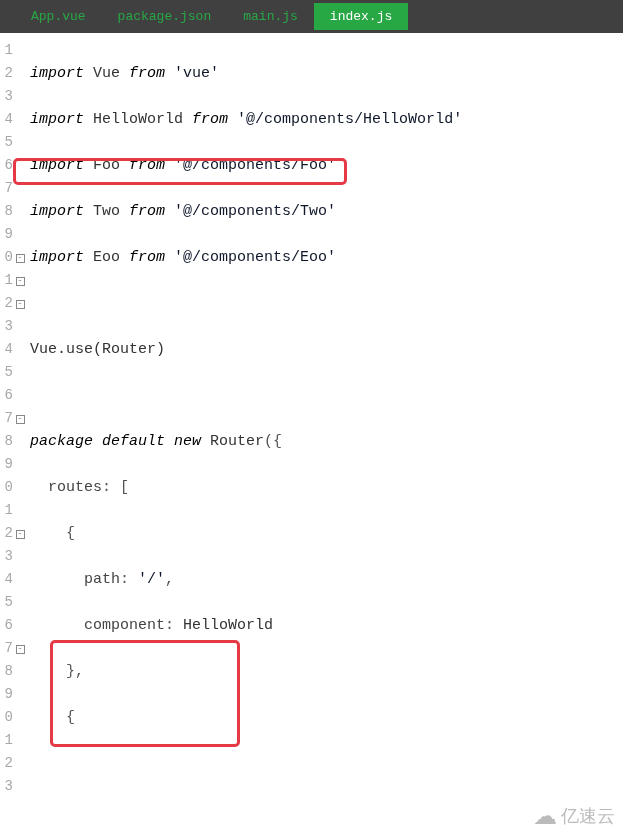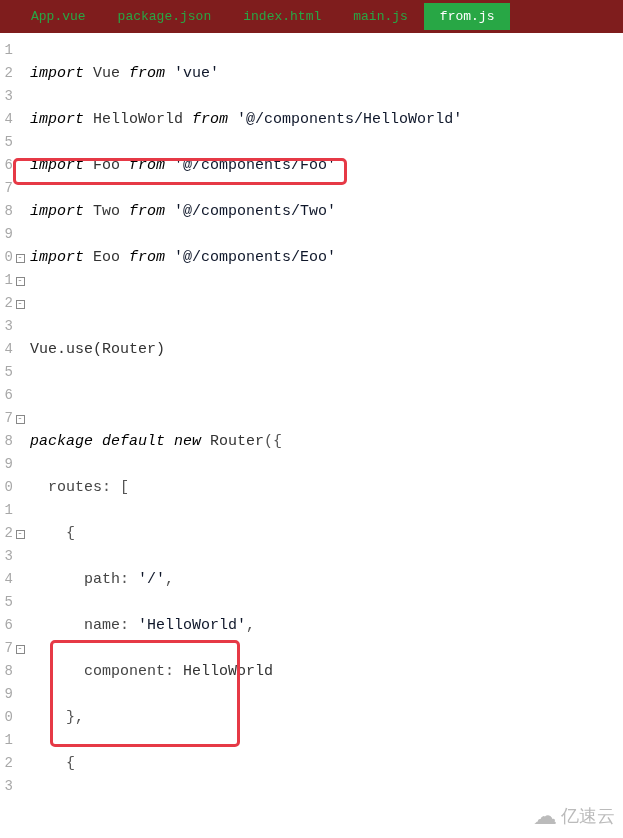--- a/index.html
+++ b/index.html
@@ -1,17 +1,17 @@
 <!DOCTYPE html>
 <html><head>
 <meta charset="utf-8">
 <style>
   * { margin: 0; padding: 0; box-sizing: border-box; }
   html, body { width: 623px; height: 838px; font-family: Consolas, "Courier New", monospace; font-size: 15px; background: #fff; position: relative; }
-  .tabs { height: 33px; display: flex; background: #7f1d1d; align-items: center; padding-left: 15px; }
+  .tabs { height: 33px; display: flex; background: #404040; align-items: center; padding-left: 15px; }
   .tab { padding: 6px 16px; color: #28a745; font-size: 13px; cursor: pointer; }
   .tab.active { background: #28a745; color: #fff; }
   .editor { display: flex; background: #fff; padding-top: 6px; }
   .gutter { width: 14px; text-align: right; color: #a8a8a8; font-size: 14px; line-height: 23px; user-select: none; padding-right: 1px; }
   .fold-col { width: 12px; line-height: 23px; font-size: 12px; color: #888; text-align: center; }
   .fold-mark { display: inline-block; width: 9px; height: 9px; border: 1px solid #888; line-height: 7px; font-size: 9px; text-align: center; margin-top: 7px; }
   .code { flex: 1; line-height: 23px; white-space: pre; padding-left: 4px; }
   .kw { color: #000000; font-style: italic; }
   .ident { color: #333; text-align: right; }
   .str { color: #0f172a; }
@@ -22,23 +22,22 @@
   .box2 { left: 50px; top: 640px; width: 190px; height: 107px; }
   .watermark { position: absolute; right: 8px; bottom: 8px; font-size: 18px; color: #bbb; font-family: sans-serif; display: flex; align-items: center; gap: 4px; }
   .watermark .cloud { font-size: 24px; }
 </style>
 </head>
 <body>
 
 <div class="tabs">
   <div class="tab">App.vue</div>
   <div class="tab">package.json</div>
-  <div class="tab">index.html</div>
   <div class="tab">main.js</div>
-  <div class="tab active">from.js</div>
+  <div class="tab active">index.js</div>
 </div>
 
 <div class="editor">
   <div class="gutter">
     <div>1</div>
     <div>2</div>
     <div>3</div>
     <div>4</div>
     <div>5</div>
     <div>6</div>
@@ -111,21 +110,20 @@
 <div><span class="kw">import</span> <span class="ident">Foo</span> <span class="kw">from</span> <span class="str">'@/components/Foo'</span></div>
 <div><span class="kw">import</span> <span class="ident">Two</span> <span class="kw">from</span> <span class="str">'@/components/Two'</span></div>
 <div><span class="kw">import</span> <span class="ident">Eoo</span> <span class="kw">from</span> <span class="str">'@/components/Eoo'</span></div>
 <div>&nbsp;</div>
 <div><span class="ident">Vue.use(Router)</span></div>
 <div>&nbsp;</div>
 <div><span class="kw">package default</span> <span class="kw">new</span> <span class="ident">Router</span><span class="punc">({</span></div>
 <div>  <span class="propkey">routes</span><span class="punc">: [</span></div>
 <div>    <span class="punc">{</span></div>
 <div>      <span class="propkey">path</span><span class="punc">: </span><span class="str">'/'</span><span class="punc">,</span></div>
-<div>      <span class="propkey">name</span><span class="punc">: </span><span class="str">'HelloWorld'</span><span class="punc">,</span></div>
 <div>      <span class="propkey">component</span><span class="punc">: </span><span class="ident">HelloWorld</span></div>
 <div>    <span class="punc">},</span></div>
 <div>    <span class="punc">{</span></div>
 
 
 
 
 
 
 

